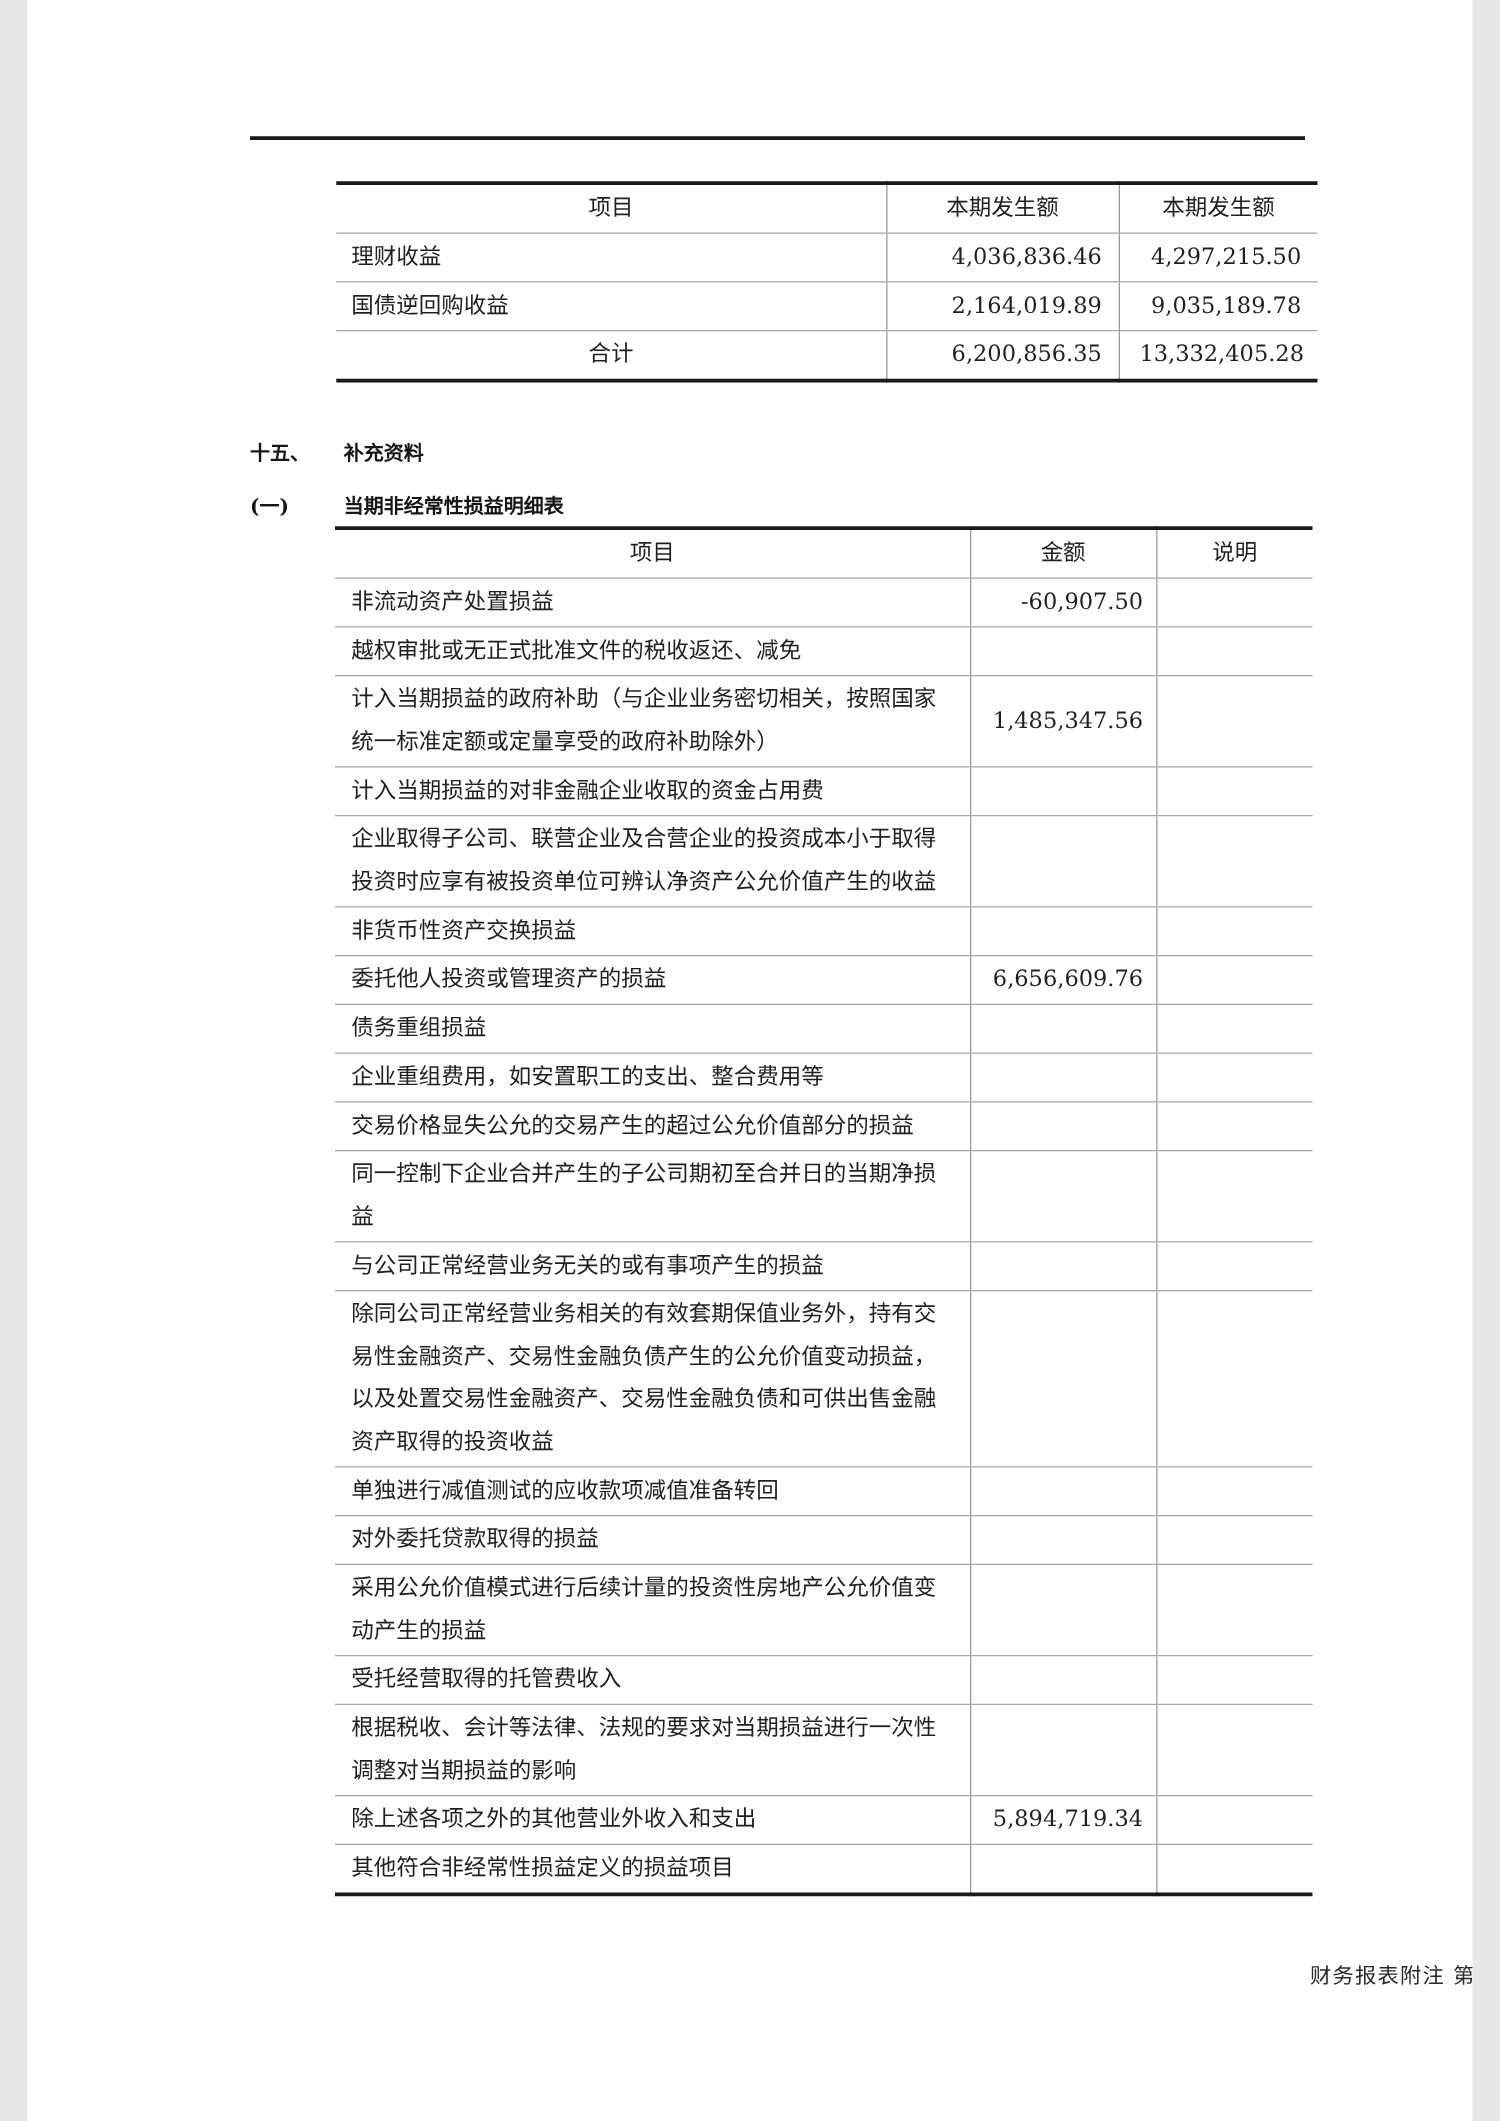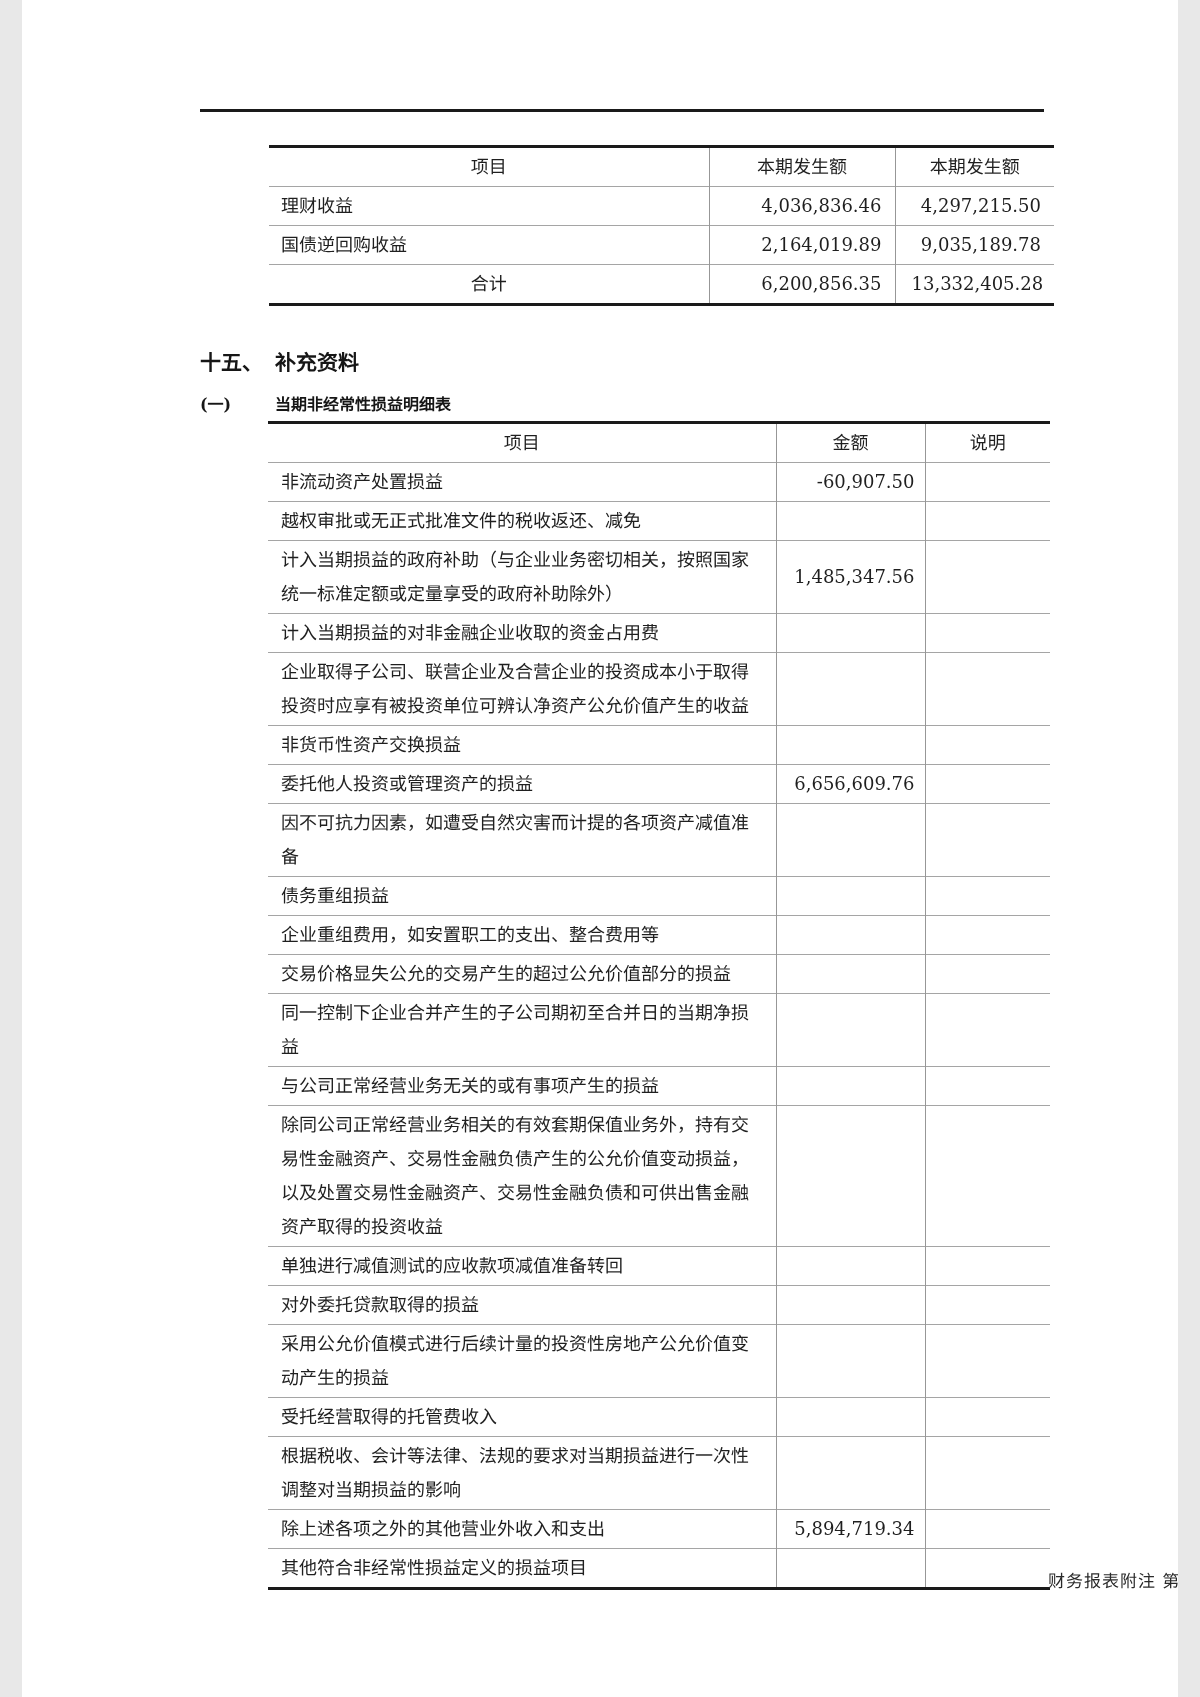--- a/index.html
+++ b/index.html
@@ -47,21 +47,21 @@
   .t2 .item { text-align: left; padding-left: 13px; padding-right: 18px; }
   .t2 .num { text-align: right; padding-right: 10px; }
   .heading {
     position: absolute;
     left: 178px;
     font-weight: bold;
     color: #161616;
     white-space: nowrap;
   }
   .heading .h-num { display: inline-block; width: 75px; }
-  .sec1 { top: 349px; font-size: 21px; line-height: 28px; }
+  .sec1 { top: 349px; font-size: 16px; line-height: 28px; }
   .sec2 { top: 391px; font-size: 16px; line-height: 28px; }
   .footer {
     position: absolute;
     left: 0; top: 1569px;
     width: 1200px;
     text-align: right;
     font-size: 17px;
     line-height: 24px;
     color: #2a2a2a;
     letter-spacing: 1px;
@@ -157,25 +157,20 @@
           <td class="item">非货币性资产交换损益</td>
           <td class="num vline"></td>
           <td class="vline"></td>
         </tr>
         <tr>
           <td class="item">委托他人投资或管理资产的损益</td>
           <td class="num vline">6,656,609.76</td>
           <td class="vline"></td>
         </tr>
         <tr>
-          <td class="item">因不可抗力因素，如遭受自然灾害而计提的各项资产减值准备</td>
-          <td class="num vline"></td>
-          <td class="vline"></td>
-        </tr>
-        <tr>
           <td class="item">债务重组损益</td>
           <td class="num vline"></td>
           <td class="vline"></td>
         </tr>
         <tr>
           <td class="item">企业重组费用，如安置职工的支出、整合费用等</td>
           <td class="num vline"></td>
           <td class="vline"></td>
         </tr>
         <tr>

